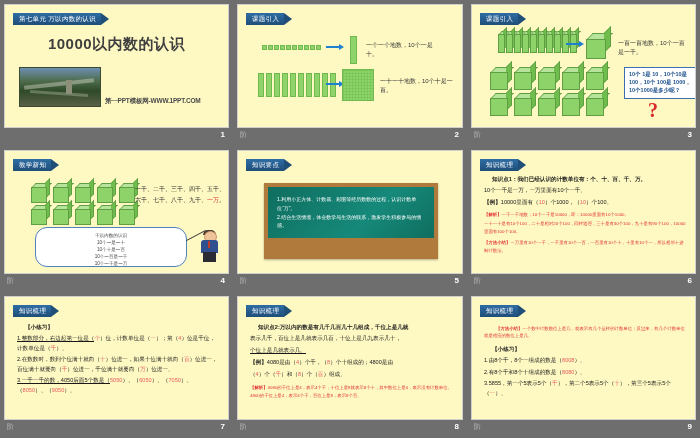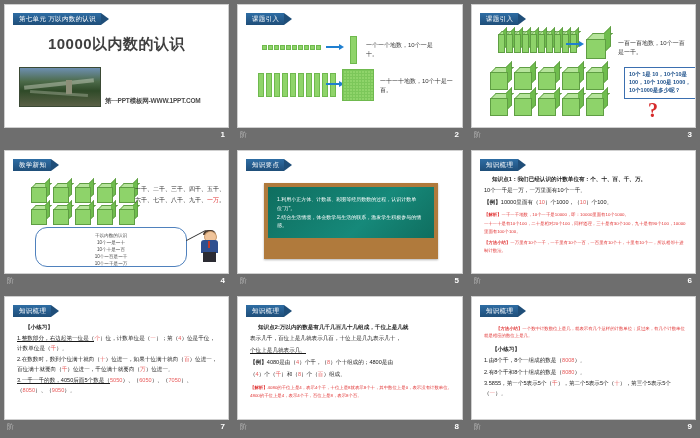--- a/index.html
+++ b/index.html
@@ -1,19 +1,19 @@
 <!DOCTYPE html>
 <html><head>
 <meta charset="utf-8">
 <style>
   html,body{margin:0;padding:0;background:#6e6e6e;}
   body{width:700px;height:438px;overflow:hidden;font-family:"Liberation Sans","DejaVu Sans",sans-serif;}
   .grid{display:grid;grid-template-columns:233px 234px 233px;grid-template-rows:146px 146px 146px;width:700px;height:438px;}
   .cellwrap{position:relative;box-sizing:border-box;padding:4px 4px 0 4px;background:#6e6e6e;}
-  .slide{position:relative;width:100%;height:124px;background:#ffffff;box-sizing:border-box;overflow:hidden;
+  .slide{position:relative;width:100%;height:124px;background:#fef9c3;box-sizing:border-box;overflow:hidden;
          border:1px solid #cfcfcf;}
   .footer{position:relative;height:14px;background:#6e6e6e;color:#d8d8d8;font-size:7px;line-height:14px;padding:0 3px;}
   .footer .pg{position:absolute;right:4px;top:0;color:#ffffff;font-weight:bold;font-size:8px;}
   .footer .lf{position:absolute;left:3px;top:0;color:#b9b9b9;font-size:7px;}
 
   
   .tag{position:absolute;left:8px;top:8px;height:12px;display:flex;align-items:center;}
   .tag .body{background:linear-gradient(to bottom,#2e6da4,#1f4e79);color:#fff;font-size:6.5px;line-height:12px;
              padding:0 5px 0 6px;height:12px;white-space:nowrap;letter-spacing:.3px;}
   .tag .arrow{width:0;height:0;border-top:6px solid transparent;border-bottom:6px solid transparent;border-left:8px solid #1f4e79;}

